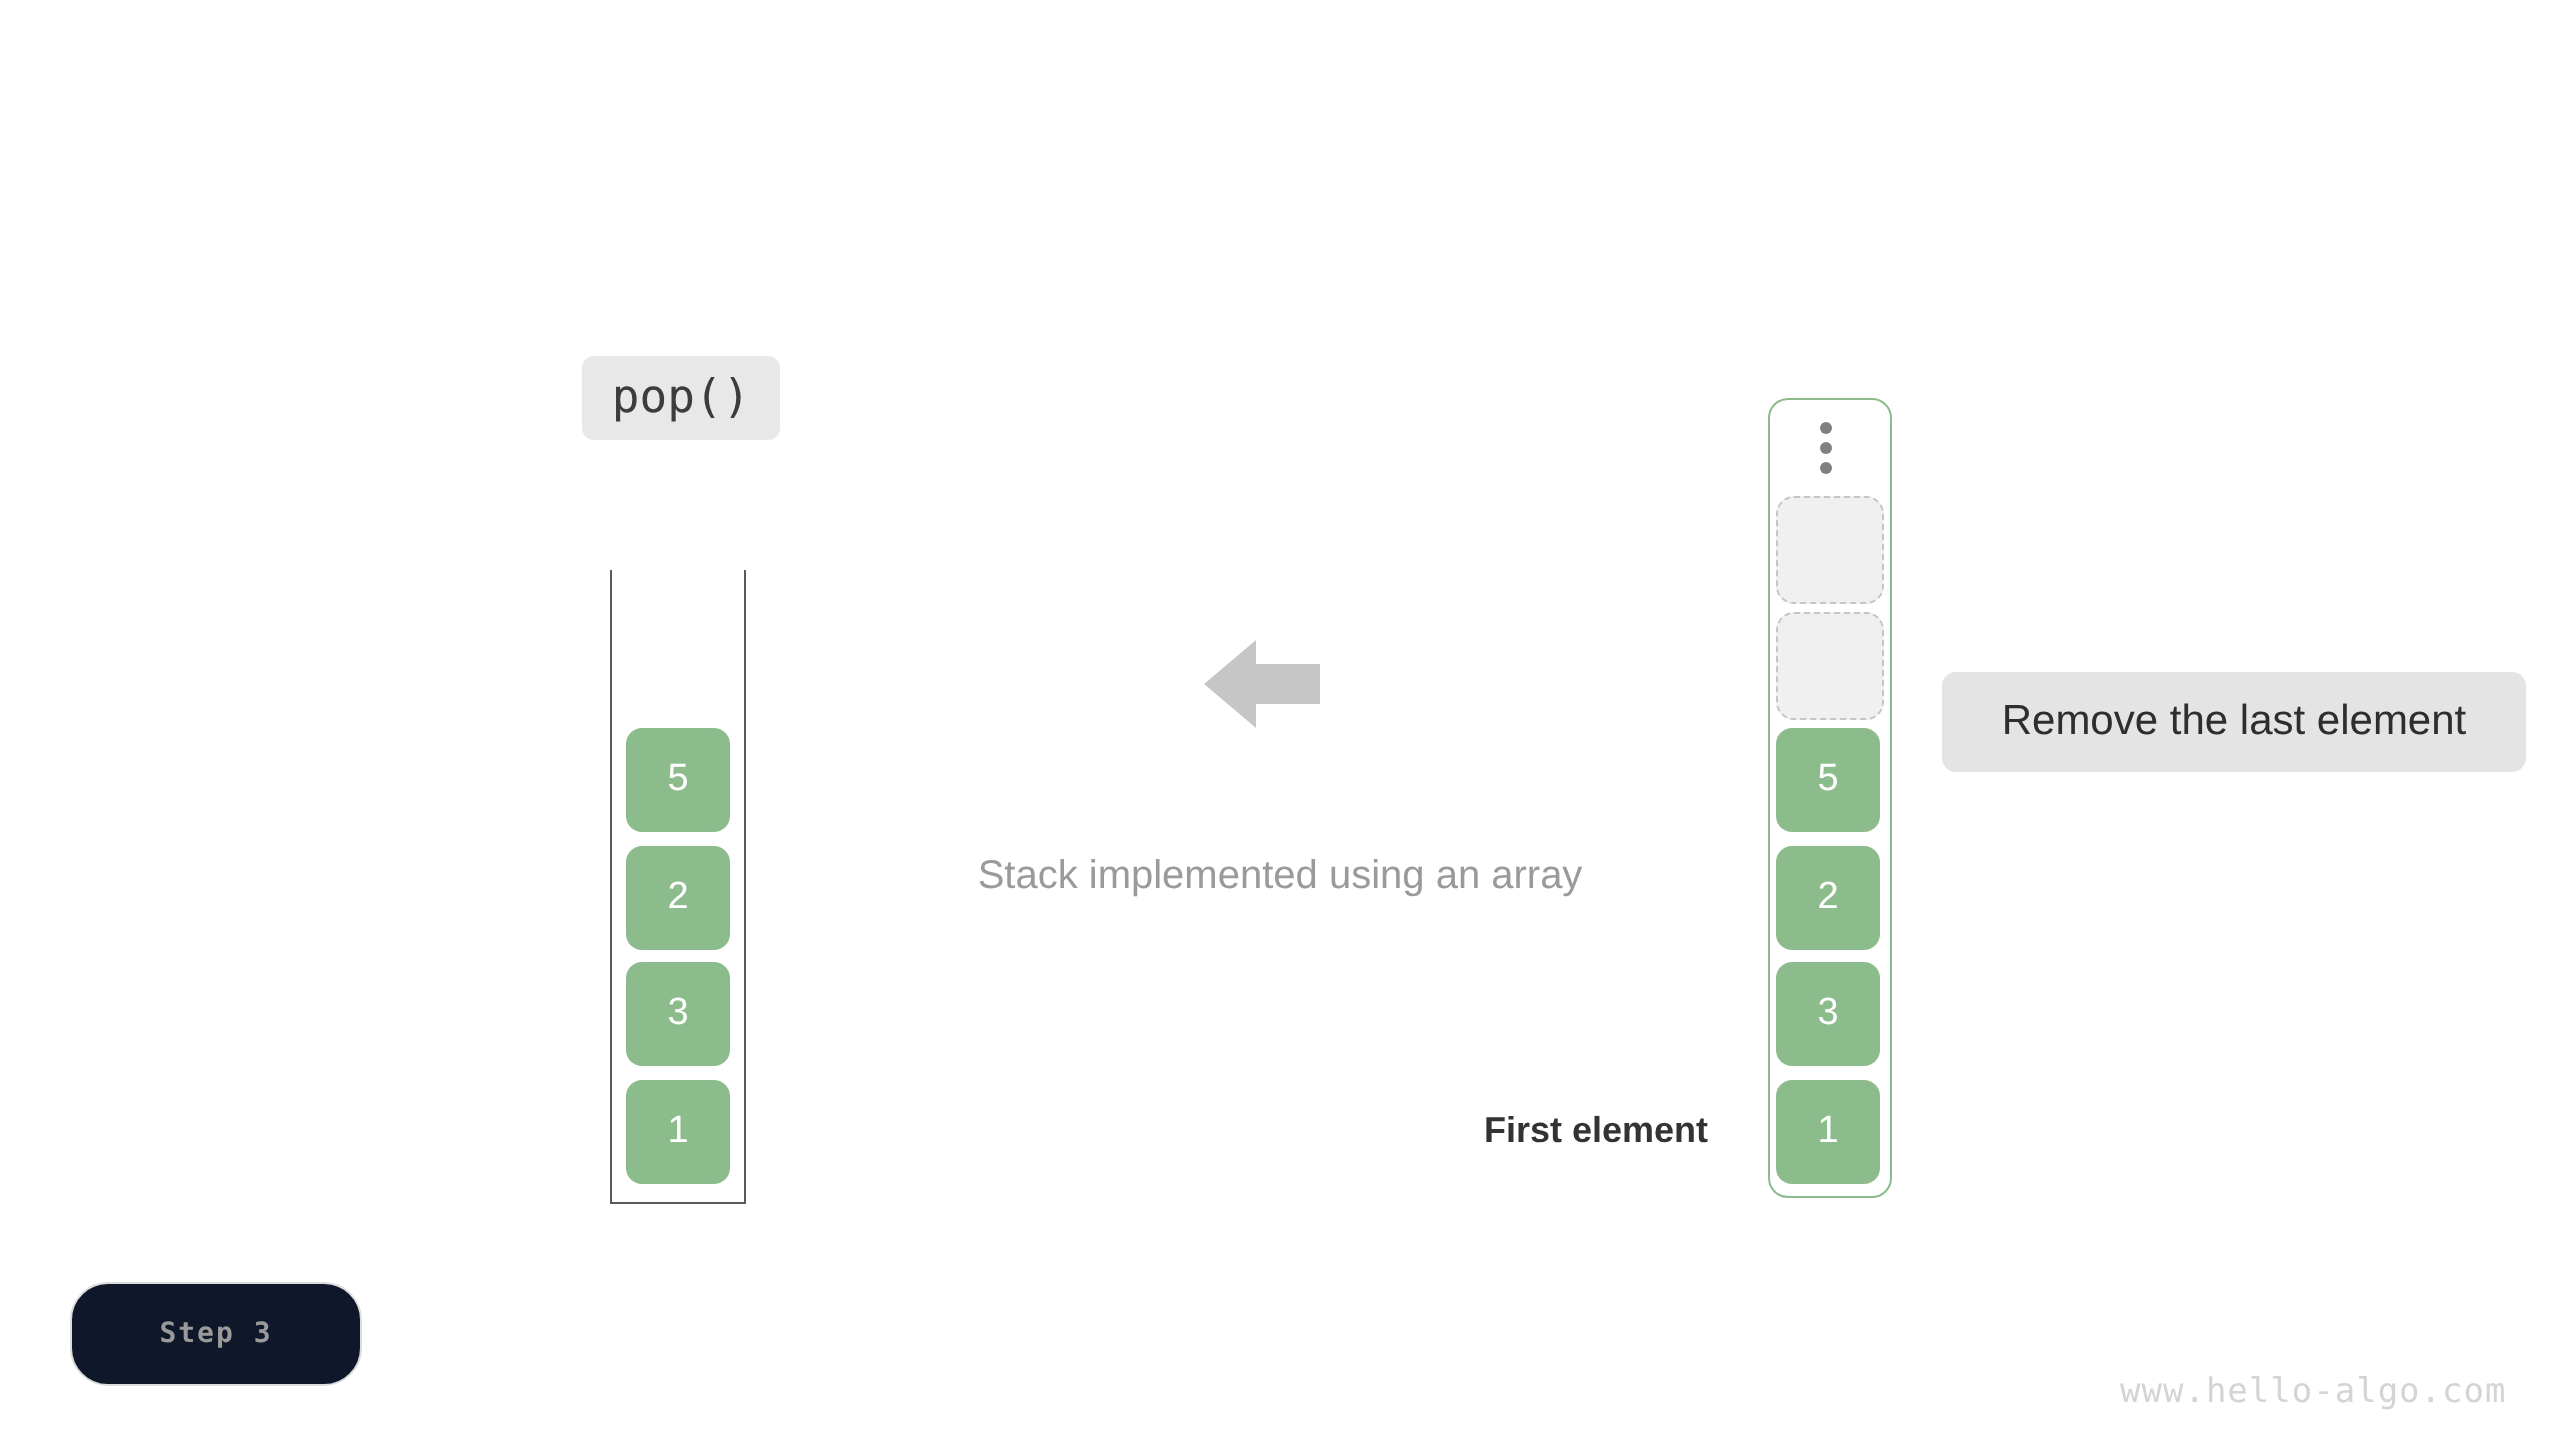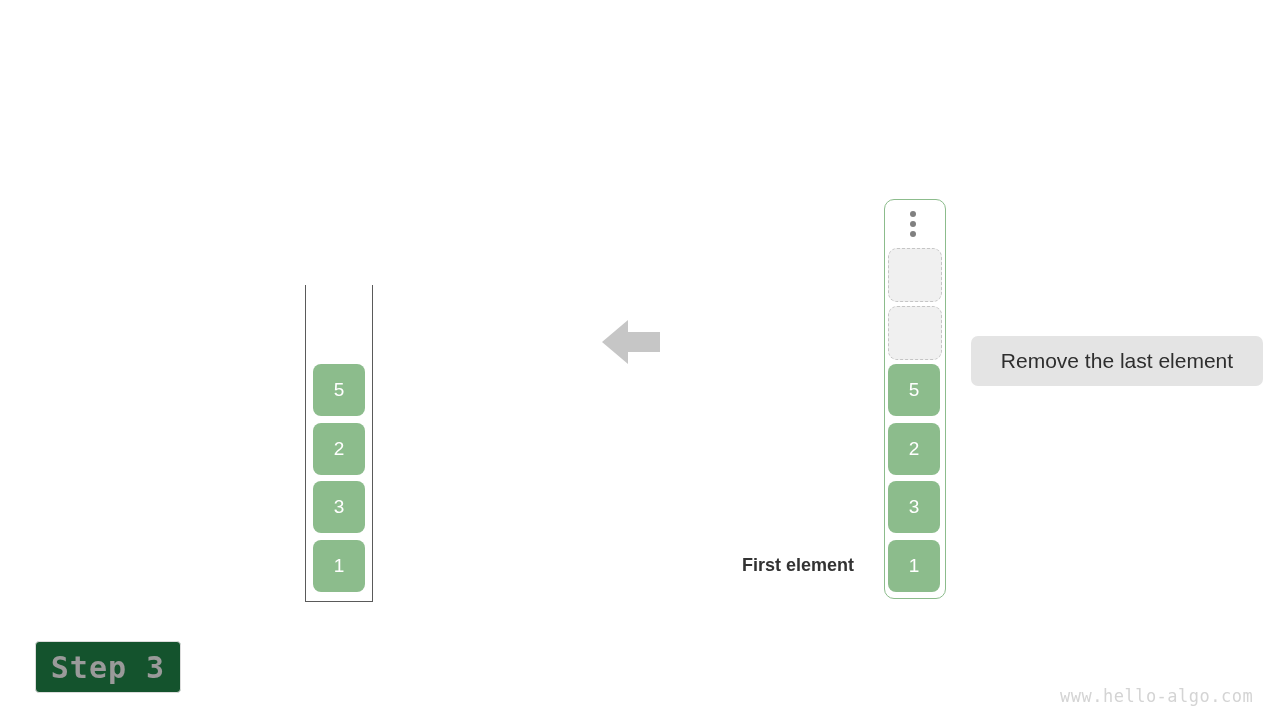--- a/index.html
+++ b/index.html
@@ -165,28 +165,28 @@
     margin-top: 28px;
   }
 
   
   .step-badge {
     position: absolute;
     left: 35px;
     top: 641px;
     width: 146px;
     height: 52px;
-    background: #14532d;
+    background: #0f172a;
     border: 1.2px solid #dcdcdc;
-    border-radius: 4px;
+    border-radius: 19px;
     display: flex;
     align-items: center;
     justify-content: center;
     font-family: "DejaVu Sans Mono", "Liberation Mono", monospace;
-    font-size: 30px;
+    font-size: 14px;
     font-weight: bold;
     color: #9a9a9a;
     letter-spacing: 1px;
     box-sizing: border-box;
   }
 
   
   .watermark {
     position: absolute;
     left: 1060px;
@@ -195,32 +195,34 @@
     font-size: 17px;
     color: #d4d4d4;
     letter-spacing: 0.5px;
   }
 </style>
 </head>
 <body>
 
 <div id="canvas">
 
+  <div class="op-label">pop()</div>
 
   <div class="stack-container"></div>
 
   <div class="cell left-cell" style="top:364px;">5</div>
   <div class="cell left-cell" style="top:423px;">2</div>
   <div class="cell left-cell" style="top:481px;">3</div>
   <div class="cell left-cell" style="top:540px;">1</div>
 
   <svg class="arrow" viewBox="0 0 58 48">
     <polygon points="0,24 26,2 26,14 58,14 58,34 26,34 26,46" fill="#c6c6c6"></polygon>
   </svg>
 
+  <div class="caption-main">Stack implemented using an array</div>
 
   <div class="caption-bold" id="caption-first">First element</div>
 
   <div class="array-container"></div>
 
   <div class="dots">
     <span></span>
       <span></span>
       <span></span>
   </div>

